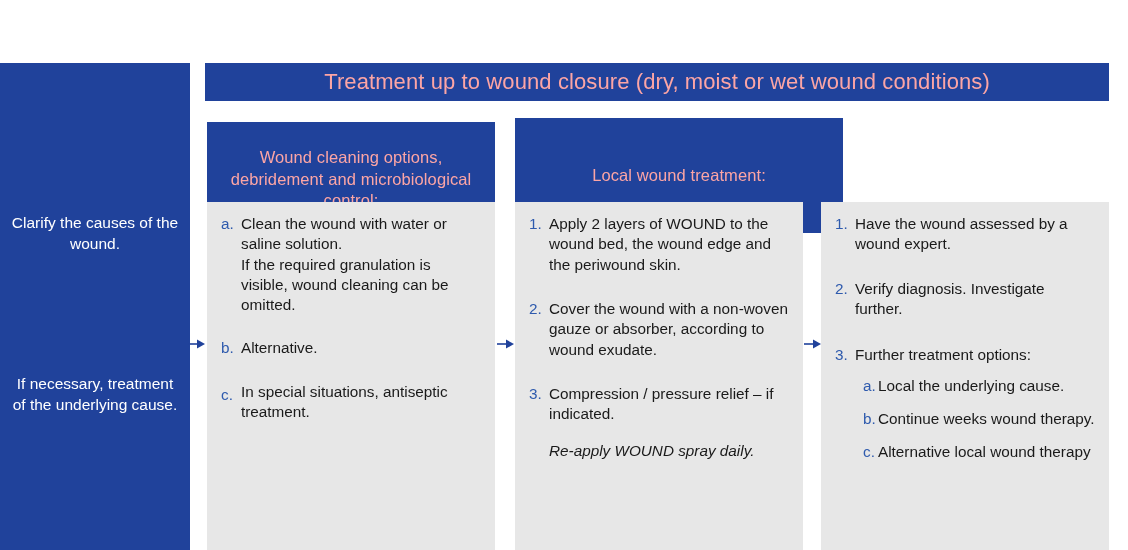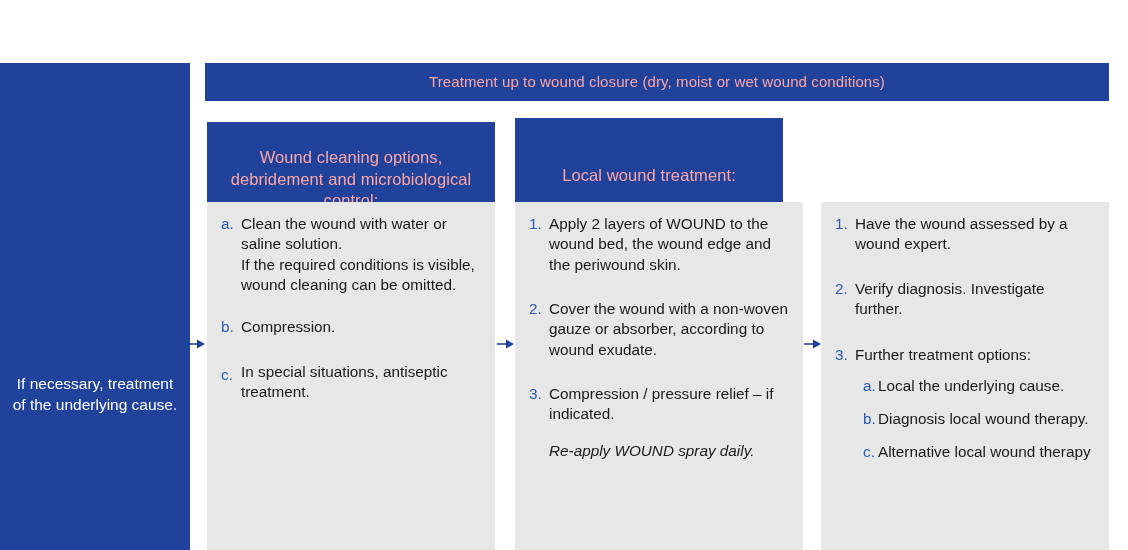--- a/index.html
+++ b/index.html
@@ -39,26 +39,26 @@
     margin-top: 46px;
   }
 
   
   #hdr-diagnosis {
     left: 0px;  top: 17px;  width: 190px;  height: 38px;
     font-size: 16px;
   }
   #hdr-treatment {
     left: 205px; top: 17px; width: 904px; height: 38px;
-    font-size: 15px;
+    font-size: 22px;
   }
 
   
   #hdr-col1 { left: 207px; top: 76px; width: 288px; height: 115px; }
-  #hdr-col2 { left: 515px; top: 72px; width: 268px; height: 115px; }
+  #hdr-col2 { left: 515px; top: 72px; width: 328px; height: 115px; }
   #hdr-col3 { left: 821px; top: 72px; width: 288px; height: 115px; }
 
   
   #sidebar {
     position: absolute;
     left: 0px; top: 72px;
     width: 190px; height: 478px;
     background: #20429B;
     color: #ffffff;
   }
@@ -154,32 +154,33 @@
   <div class="hdr" id="hdr-diagnosis">Diagnosis</div>
 
   <div class="hdr" id="hdr-treatment">Treatment up to wound closure (dry, moist or wet wound conditions)</div>
 
   <div class="hdr" id="hdr-col1">Wound cleaning options, debridement and microbiological control:</div>
 
   <div class="hdr" id="hdr-col2">Local wound treatment:</div>
 
 
   <div id="sidebar">
+    <div class="side-text" id="side-text-1">Clarify the causes of the wound.</div>
     <div class="side-text" id="side-text-2">If necessary, treatment of the underlying cause.</div>
   </div>
 
   <div class="panel" id="panel-col1">
     <div class="item">
       <span class="marker">a.</span>
       <span class="body-text">Clean the wound with water or saline solution.
-If the required conditions is visible, wound cleaning can be omitted.</span>
+If the required granulation is visible, wound cleaning can be omitted.</span>
     </div>
     <div class="item">
       <span class="marker">b.</span>
-      <span class="body-text">Compression.</span>
+      <span class="body-text">Alternative.</span>
     </div>
     <div class="item">
       <span class="marker lower">c.</span>
       <span class="body-text">In special situations, antiseptic treatment.</span>
     </div>
   </div>
 
   <div class="panel" id="panel-col2">
     <div class="item">
       <span class="marker">1.</span>
@@ -209,21 +210,21 @@
       <span class="marker">3.</span>
       <span class="body-text">Further treatment options:</span>
     </div>
     <div class="sublist">
       <div class="subitem">
         <span class="marker">a.</span>
         <span class="body-text">Local the underlying cause.</span>
       </div>
       <div class="subitem">
         <span class="marker">b.</span>
-        <span class="body-text">Diagnosis local wound therapy.</span>
+        <span class="body-text">Continue weeks wound therapy.</span>
       </div>
       <div class="subitem">
         <span class="marker">c.</span>
         <span class="body-text">Alternative local wound therapy</span>
       </div>
     </div>
   </div>
 
   <svg class="arrow" id="arrow-1" viewBox="0 0 18 12">
     <path d="M0 6 H11" stroke="#20429B" stroke-width="1.6" fill="none"></path>

